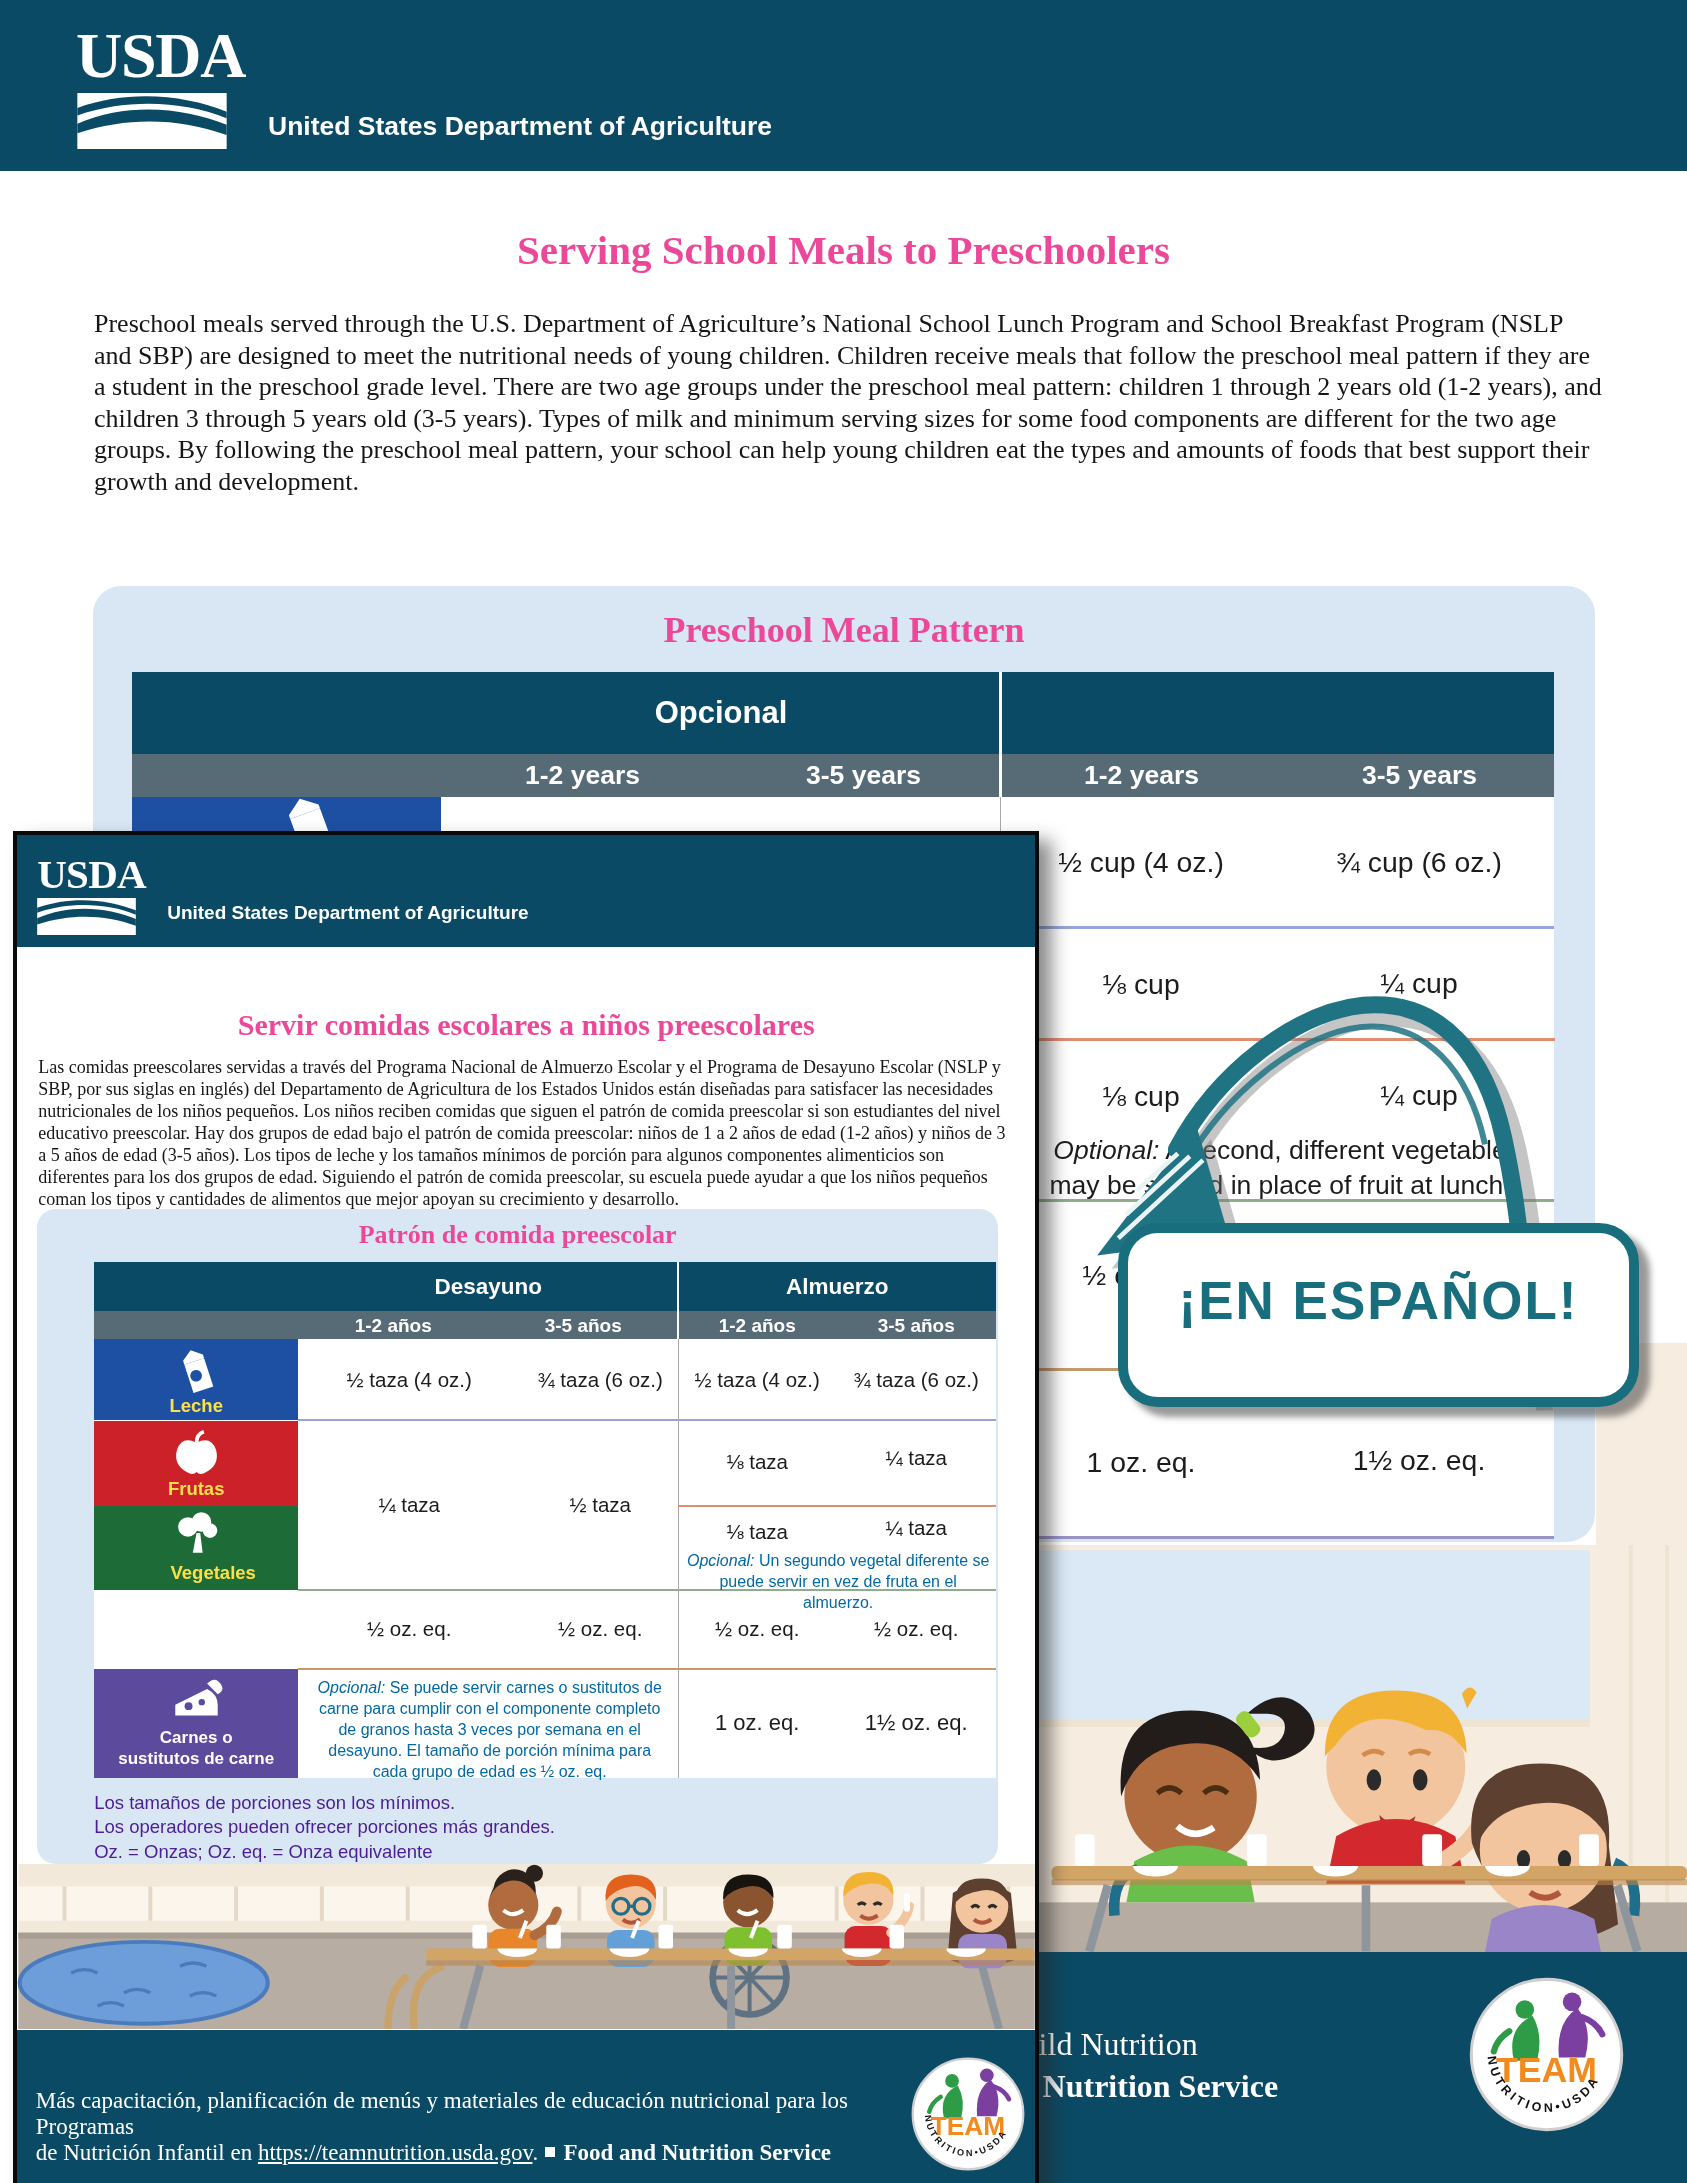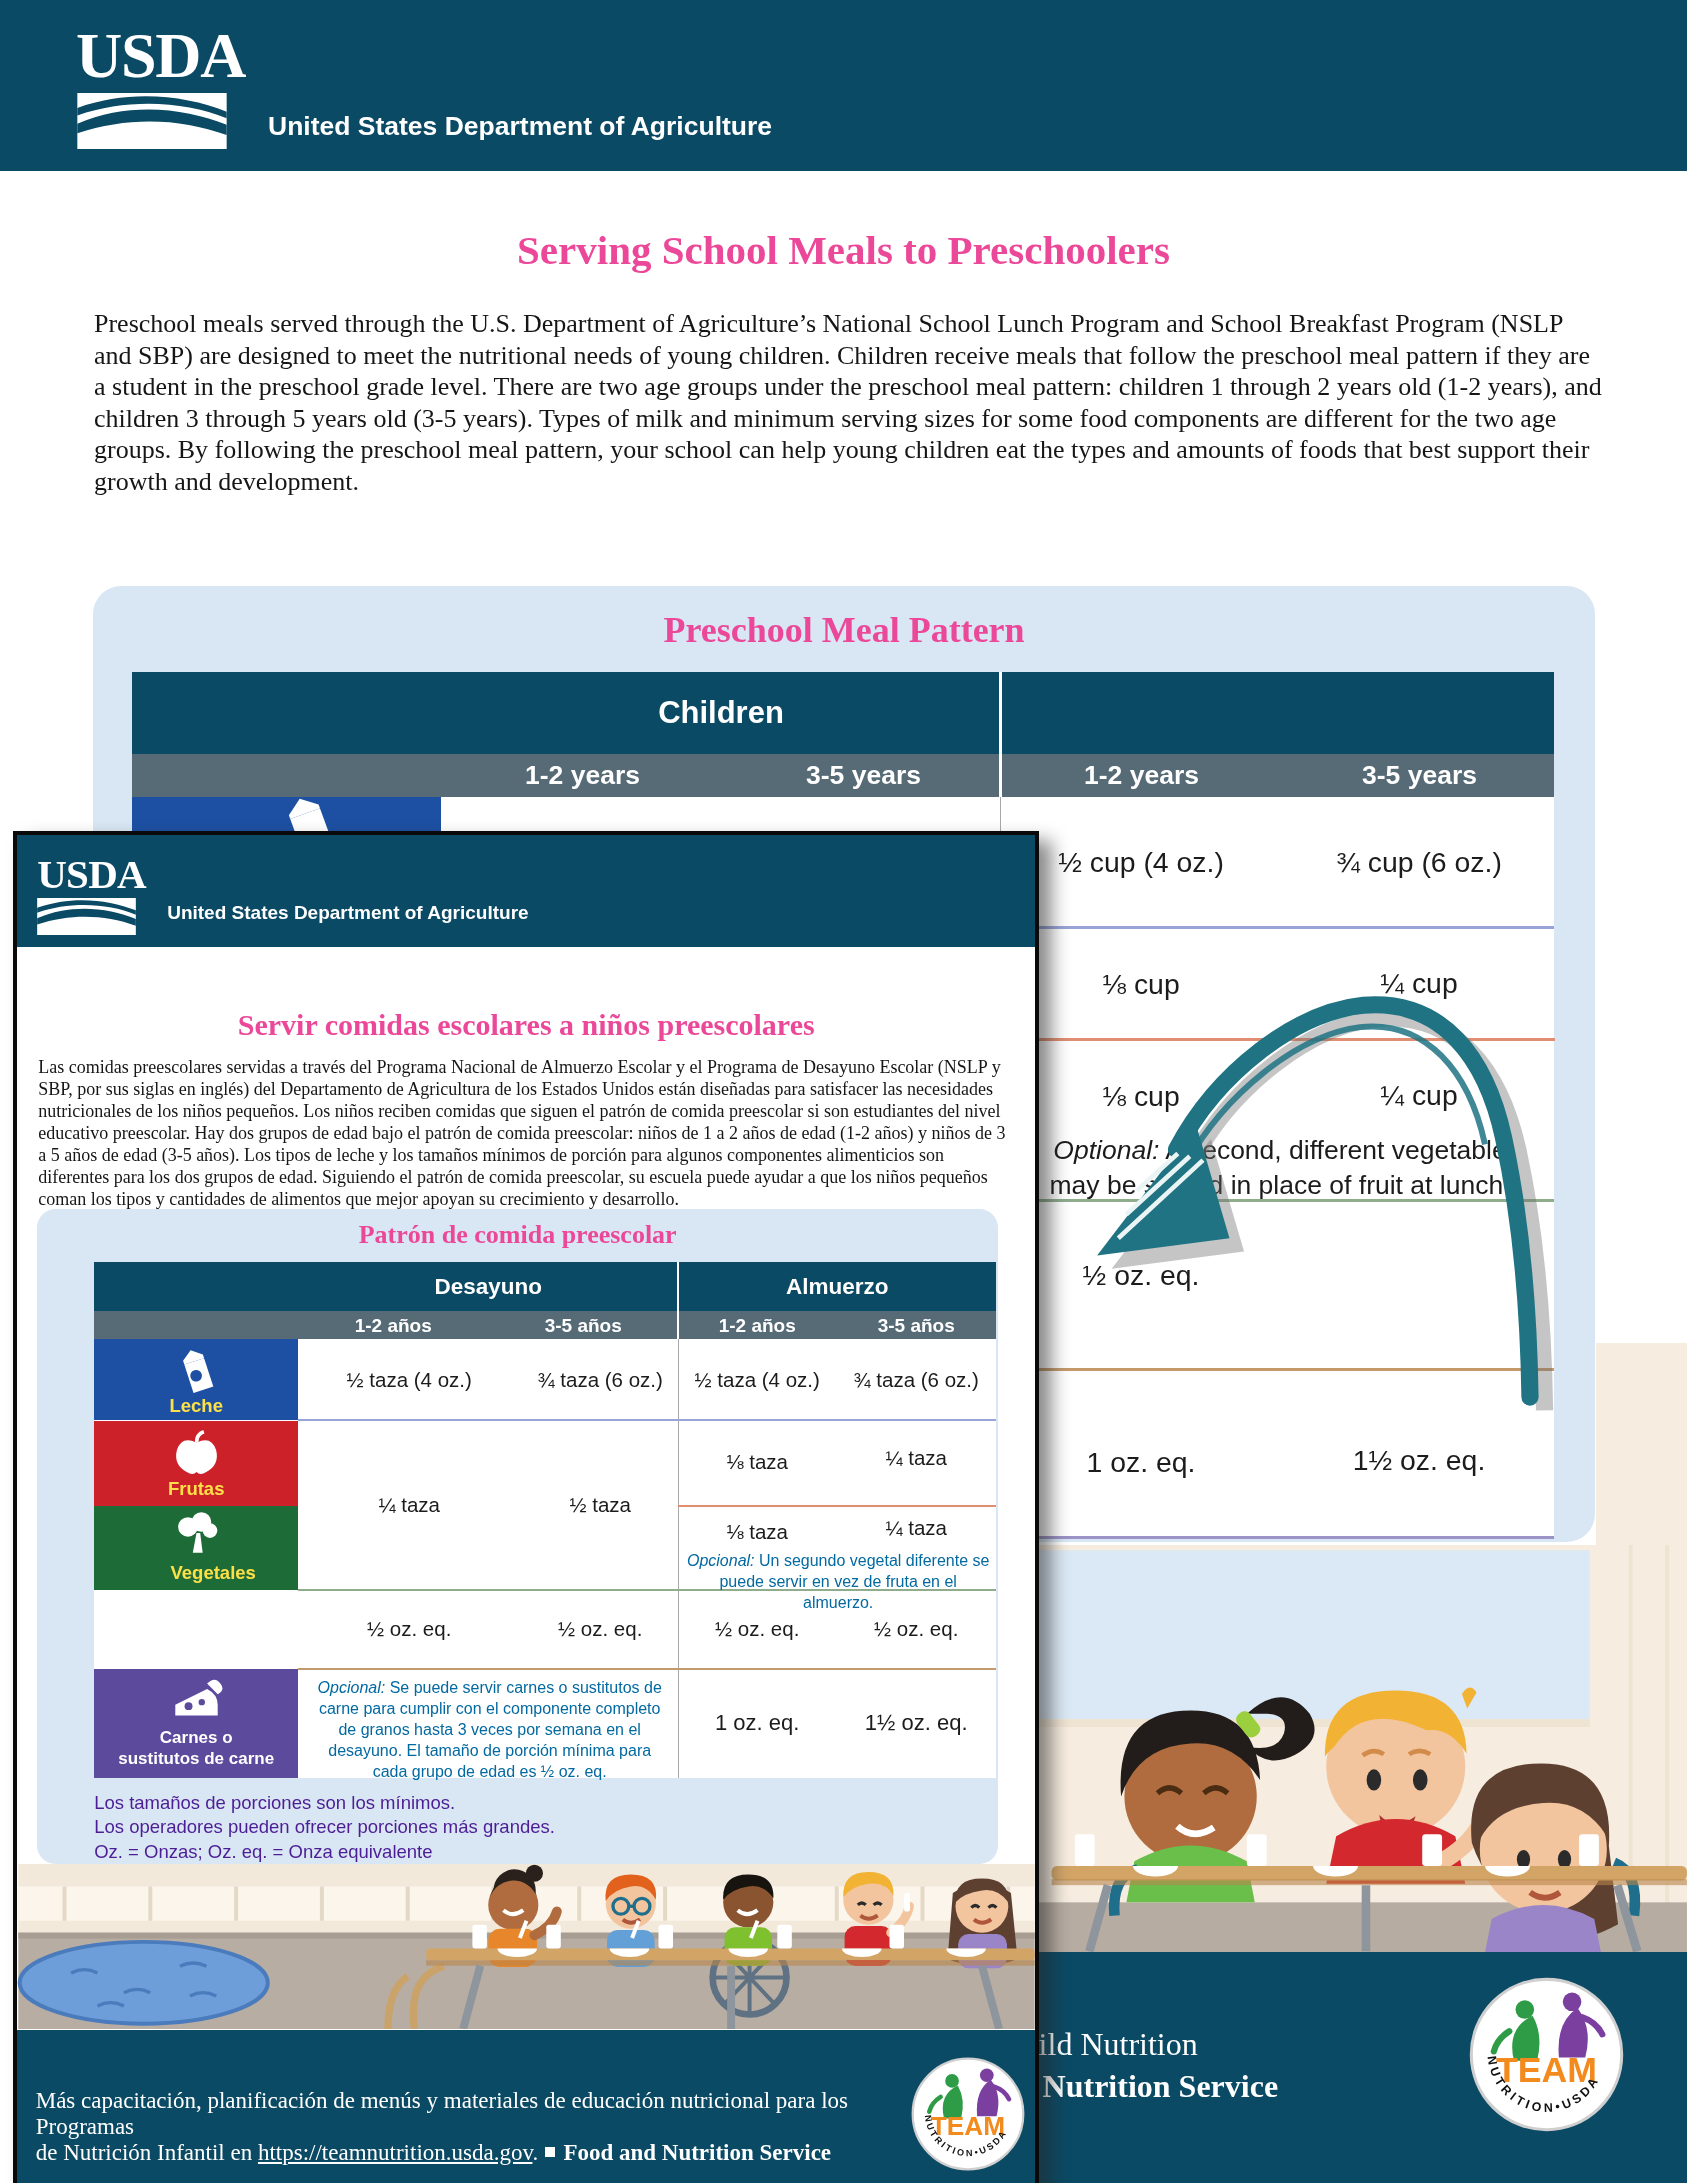--- a/index.html
+++ b/index.html
@@ -59,21 +59,21 @@
     <div class="abs w sans" style="left:268px;top:111px;font-size:26.5px;font-weight:bold;">United States Department of Agriculture</div>
   </div>
 
   <div class="abs serif teal c" id="en-title">Serving School Meals to Preschoolers</div>
   <div class="abs serif ink" id="en-intro">Preschool meals served through the U.S. Department of Agriculture’s National School Lunch Program and School Breakfast Program (NSLP and SBP) are designed to meet the nutritional needs of young children. Children receive meals that follow the preschool meal pattern if they are a student in the preschool grade level. There are two age groups under the preschool meal pattern: children 1 through 2 years old (1-2 years), and children 3 through 5 years old (3-5 years). Types of milk and minimum serving sizes for some food components are different for the two age groups. By following the preschool meal pattern, your school can help young children eat the types and amounts of foods that best support their growth and development.</div>
 
   <div class="abs" id="en-panel"></div>
   <div class="abs serif teal c" id="en-panel-title">Preschool Meal Pattern</div>
 
   <div class="abs thead" style="left:132px;top:672px;width:1422px;height:83px;"></div>
-  <div class="abs w c" style="left:441px;top:695px;width:560px;font-size:31px;font-weight:bold;">Children</div>
+  <div class="abs w c" style="left:441px;top:695px;width:560px;font-size:31px;font-weight:bold;">Opcional</div>
   <div class="abs tsub" style="left:132px;top:754px;width:1422px;height:43px;"></div>
   <div class="abs w c" style="left:450px;top:760px;width:265px;font-size:26.5px;font-weight:bold;">1-2 years</div>
   <div class="abs w c" style="left:731px;top:760px;width:265px;font-size:26.5px;font-weight:bold;">3-5 years</div>
   <div class="abs w c" style="left:1009px;top:760px;width:265px;font-size:26.5px;font-weight:bold;">1-2 years</div>
   <div class="abs w c" style="left:1287px;top:760px;width:265px;font-size:26.5px;font-weight:bold;">3-5 years</div>
   <div class="abs" style="left:132px;top:797px;width:1422px;height:742px;background:#fff;"></div>
 
   <div class="abs" style="left:999px;top:672px;width:2.6px;height:126px;background:#fff;"></div>
   <div class="abs" style="left:1000px;top:797px;width:1.3px;height:742px;background:#a9a9a9;"></div>
 
@@ -185,20 +185,23 @@
     <g stroke="rgba(110,110,110,.40)" fill="none" stroke-width="26" transform="translate(22,20)">
       <path d="M238,318 C300,200 420,110 520,100 C640,90 706,180 732,300 C758,420 770,560 772,692"></path>
     </g>
     <polygon points="118,478 268,282 318,452" fill="rgba(110,110,110,.40)" transform="translate(22,20)"></polygon>
     <path d="M238,318 C300,200 420,110 520,100 C640,90 706,180 732,300 C758,420 770,560 772,692" stroke="#1f7382" stroke-width="26" fill="none" stroke-linecap="round"></path>
     <path d="M252,340 C310,235 420,145 515,133 C615,122 680,200 704,310" stroke="#1f7382" stroke-width="9" fill="none" opacity=".85"></path>
     <polygon points="118,478 268,282 318,452" fill="#1f7382"></polygon>
     <path d="M150,452 l128,-118 M162,416 l96,-88 M178,380 l62,-56" stroke="#eaf4f5" stroke-width="7"></path>
   </svg>
 
+  <div class="abs" id="badge" style="z-index:7;">
+    <span>¡EN ESPAÑOL!</span>
+  </div>
 
   <div class="abs" id="card" style="z-index:5;">
     <div class="abs" id="es-header">
       <div class="abs" style="left:20px;top:14.6px;">
         <div class="serif w" style="font-size:41px;font-weight:bold;letter-spacing:-0.7px;">USDA</div>
         <svg width="99" height="37" viewBox="0 0 160 60">
           <rect width="160" height="60" fill="#fff"></rect>
           <path d="M0,16 C55,-4 115,2 160,20 L160,27 C115,9 55,5 0,24 Z" fill="#0b4a64"></path>
           <path d="M0,33 C55,9 115,16 160,34 L160,45 C110,27 55,25 0,43 Z" fill="#0b4a64"></path>
         </svg>

